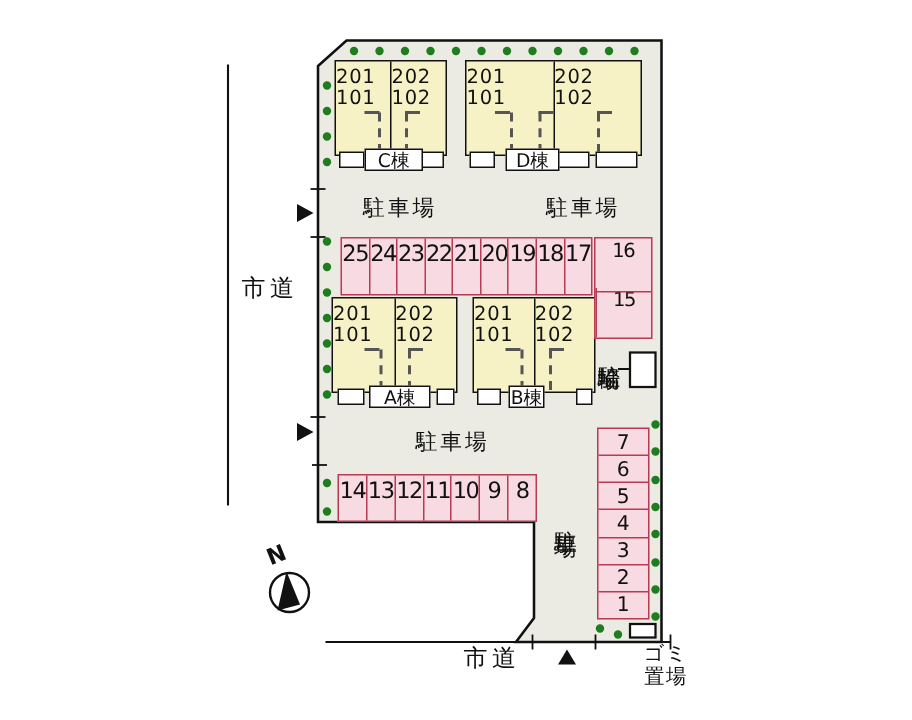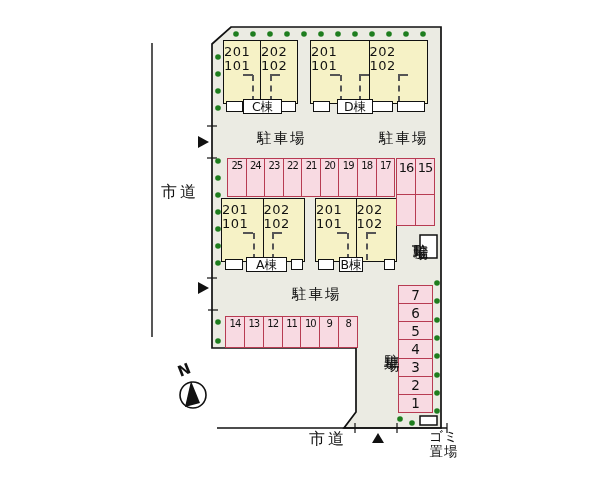--- a/index.html
+++ b/index.html
@@ -16,37 +16,37 @@
   .num.first{margin-top:4px;}
   .porch{position:absolute;background:#fff;border:1.4px solid #111;box-sizing:border-box;z-index:3;}
   .tab{position:absolute;background:#fff;border:1.4px solid #111;box-sizing:border-box;
        font-size:12.5px;line-height:14px;text-align:center;z-index:4;white-space:nowrap;}
   .entry-v{position:absolute;width:0;border-left:2px dashed #555;z-index:3;}
   .entry-h{position:absolute;height:0;border-top:2px dashed #555;z-index:3;}
 
   
   .srow{position:absolute;display:flex;background:#f8dae2;border:1.5px solid #b73b52;
         box-sizing:border-box;z-index:2;}
-  .srow .stall{flex:1;border-left:1px solid #b73b52;text-align:center;font-size:10px;
+  .srow .stall{flex:1;border-left:1px solid #b73b52;text-align:center;font-size:15px;
                letter-spacing:-1px;padding-top:1px;min-width:0;}
   .srow .stall:first-child{border-left:none;}
   .scol{flex-direction:column;}
   .scol .stall{border-left:none;border-top:1px solid #b73b52;display:flex;align-items:center;
                justify-content:center;letter-spacing:0;padding-top:0;font-size:13.5px;min-height:0;}
   .scol .stall:first-child{border-top:none;}
   .b1615{position:absolute;display:flex;background:#f8dae2;border:1.5px solid #b73b52;
          box-sizing:border-box;z-index:2;}
   .b1615 .col{flex:1;border-left:1px solid #b73b52;text-align:center;font-size:13px;
               letter-spacing:-1px;padding-top:1px;min-width:0;}
   .b1615 .col:first-child{border-left:none;}
   .b1615 .middiv{position:absolute;left:0;right:0;top:35px;border-top:1px solid #b73b52;}
 
   
   .lbl{position:absolute;z-index:5;white-space:nowrap;}
-  .jp{font-size:14.5px;letter-spacing:2px;margin-left:15px;}
+  .jp{font-size:14.5px;letter-spacing:2px;}
   .road{font-size:16px;letter-spacing:3px;}
   .v{writing-mode:vertical-rl;letter-spacing:2px;}
   .gomi{font-size:13.5px;line-height:15px;text-align:center;letter-spacing:1px;white-space:normal;width:42px;}
   .north{font-size:15px;font-weight:bold;transform:rotate(-22deg);}
 </style>
 </head>
 <body>
 
 <div class="page">
 
@@ -202,21 +202,21 @@
     <div class="stall">24</div>
     <div class="stall">23</div>
     <div class="stall">22</div>
     <div class="stall">21</div>
     <div class="stall">20</div>
     <div class="stall">19</div>
     <div class="stall">18</div>
     <div class="stall">17</div>
   </div>
 
-  <div class="b1615" style="left:396px;top:158px;width:39px;height:68px;">
+  <div class="b1615" style="left:396px;top:158px;width:39px;height:68px;flex-direction:column;">
     <div class="col">16</div>
     <div class="col">15</div>
     <div class="middiv"></div>
   </div>
 
   <div class="srow" style="left:225px;top:316px;width:133px;height:32px;">
     <div class="stall">14</div>
     <div class="stall">13</div>
     <div class="stall">12</div>
     <div class="stall">11</div>

